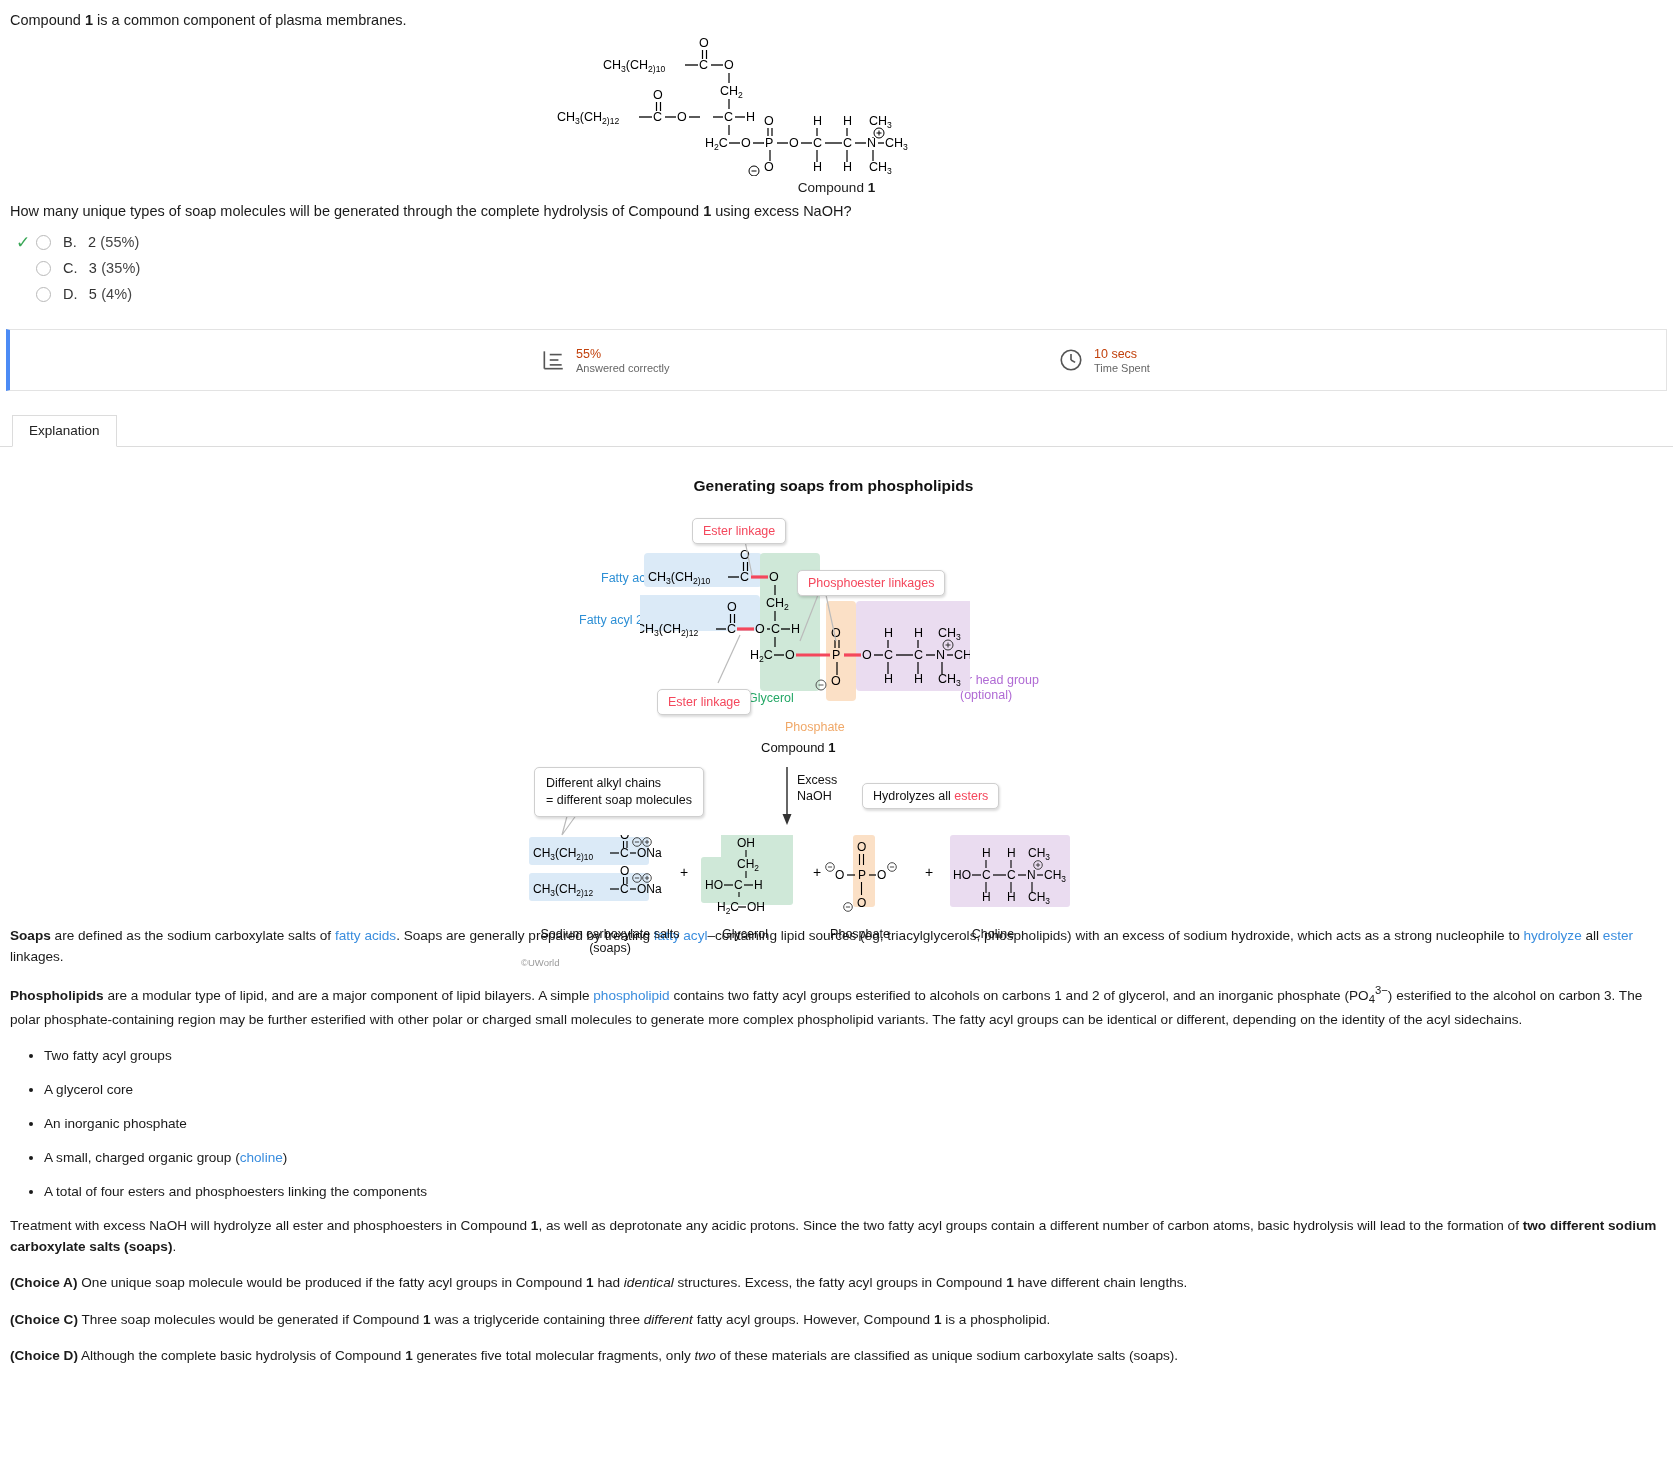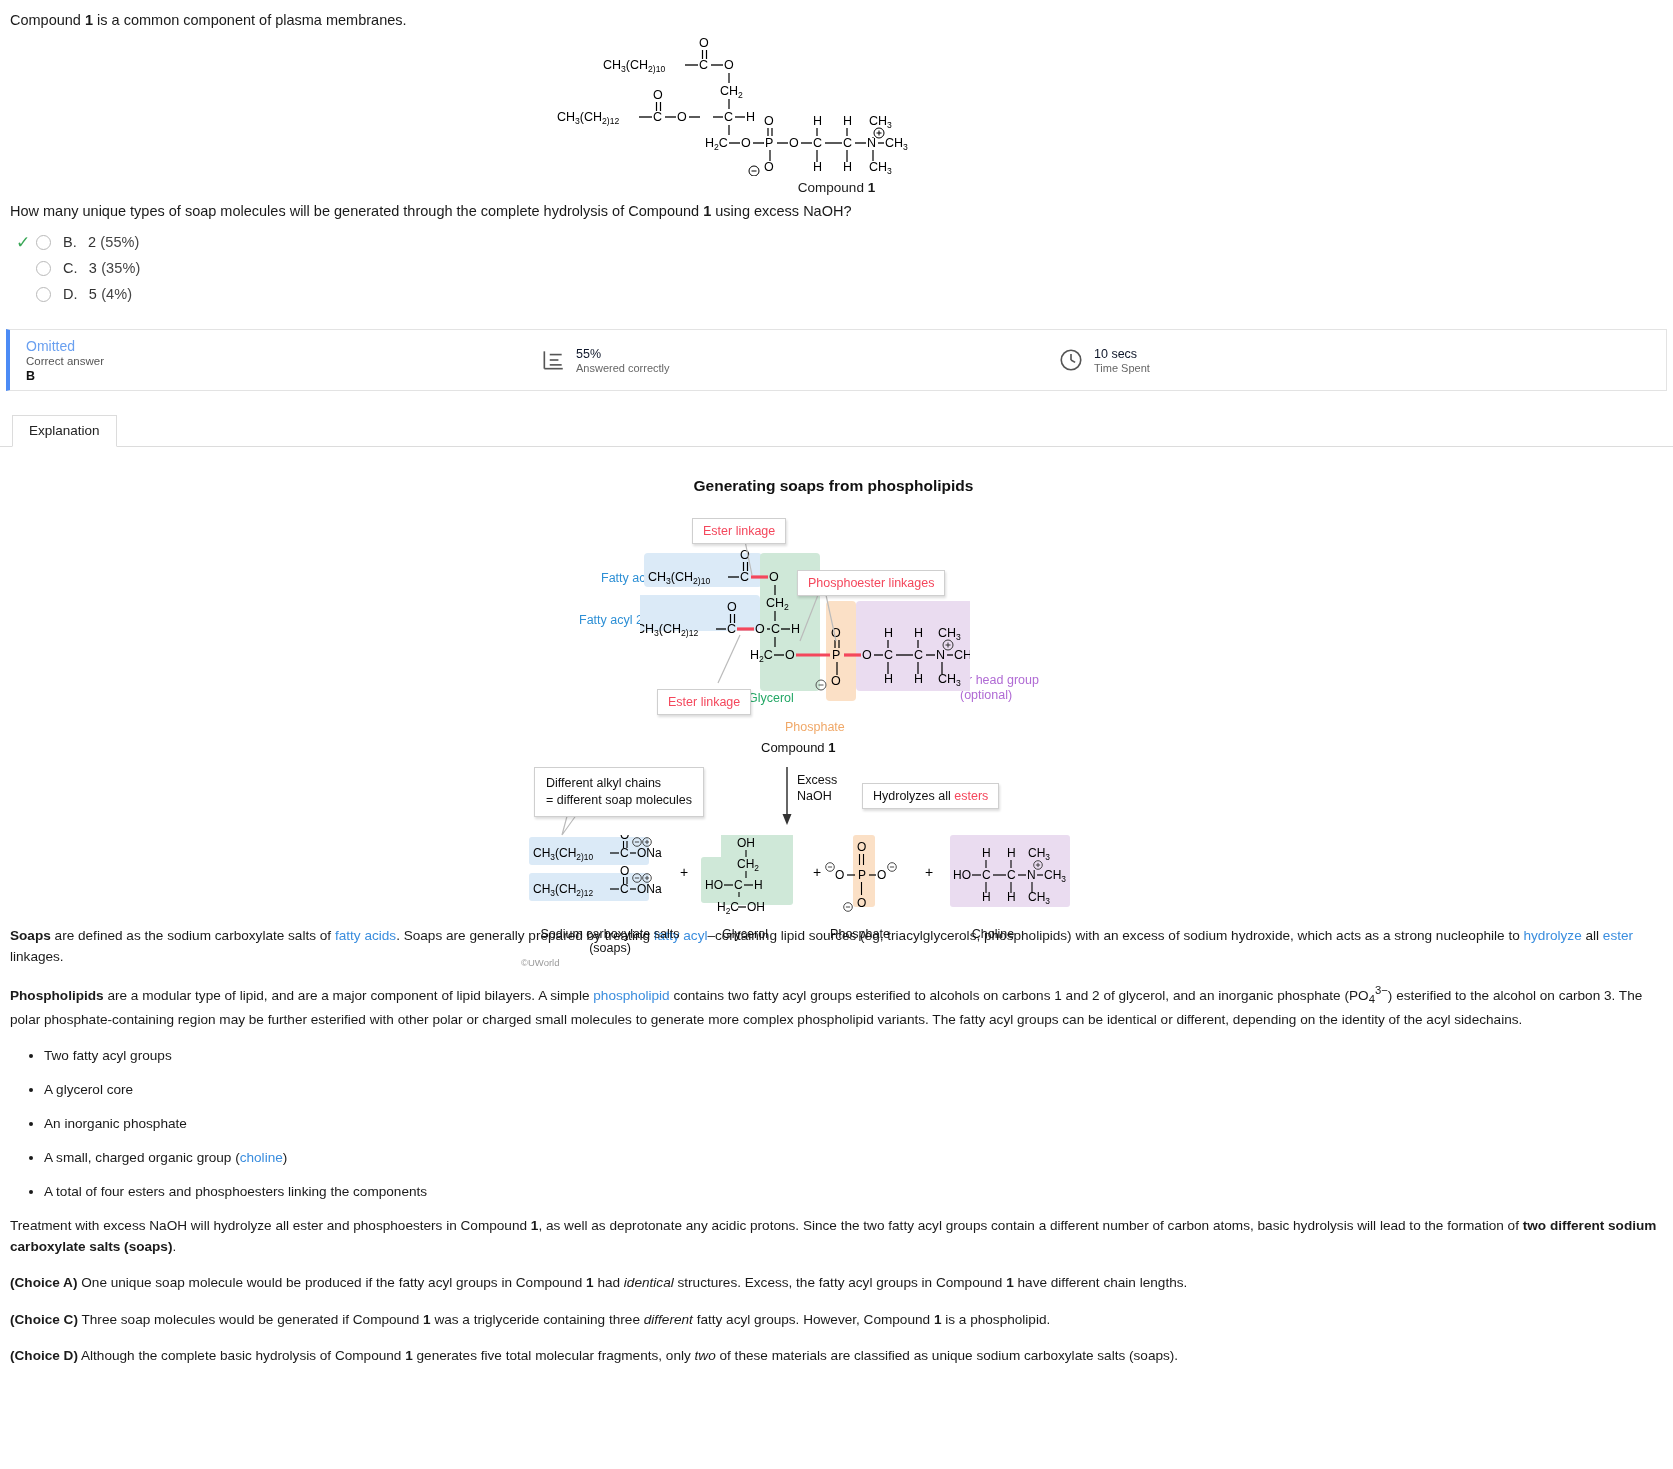--- a/index.html
+++ b/index.html
@@ -57,21 +57,21 @@
     position: relative;
   }
   .stat-omitted { padding-left: 16px; width: 480px; }
   .omitted-title { color: #6aa0f0; font-size: 14px; }
   .omitted-sub { color: #555; font-size: 11.5px; margin-top: 1px; }
   .omitted-ans { color: #111; font-size: 12.5px; font-weight: bold; margin-top: 2px; }
   .stat-cell { display: flex; align-items: center; }
   .stat-cell.pos-pct { position: absolute; left: 530px; }
   .stat-cell.pos-time { position: absolute; left: 1048px; }
   .stat-ico { width: 26px; height: 26px; margin-right: 10px; color:#555; }
-  .stat-big { font-size: 12.5px; color: #0f172a; }
+  .stat-big { font-size: 12.5px; color: #c2410c; }
   .stat-small { font-size: 11px; color: #666; margin-top: 1px; }
 
   
   .tabrow { margin-top: 22px; position: relative; height: 34px; }
   .tabrow:after {
     content: ""; position: absolute; left: 0; right: 0; bottom: 0;
     border-bottom: 1px solid #dcdcdc;
   }
   .tab {
     position: absolute; left: 12px; bottom: 0;
@@ -83,21 +83,21 @@
   
   .figure { width: 100%; padding: 30px 6px 4px 0; position: relative; }
   .fig-title {
     text-align: center; font-size: 15.5px; font-weight: bold; color: #111;
   }
   .fig-sub { text-align: center; font-size: 13px; color: #222; margin-top: 20px; }
   .fig-canvas { position: relative; width: 1673px; height: 420px; }
 
   .callout {
     position: absolute; background:#fff; border:1px solid #cfcfcf;
-    border-radius: 0; padding: 5px 10px; font-size: 12.5px;
+    border-radius: 5px; padding: 5px 10px; font-size: 12.5px;
     box-shadow: 1px 1.5px 2.5px rgba(0,0,0,0.14);
     white-space: nowrap; z-index: 5;
   }
   .callout.red { color:#f4475c; }
   .callout.dark { color:#111; }
   .mix-red { color:#f4475c; }
 
   .grp-label { position:absolute; font-size:12.5px; white-space:nowrap; }
   .lbl-blue { color:#2d8fd5; }
   .lbl-green { color:#24a866; }
@@ -237,25 +237,20 @@
       <div class="radio"></div>
       <div class="choice-label">
         <span>D.</span>
         <span class="sp"></span><span>5</span>
         <span class="pct">(4%)</span>
       </div>
     </div>
   </div>
 
   <div class="statsbar">
-    <div class="stat-omitted">
-      <div class="omitted-title">Omitted</div>
-      <div class="omitted-sub">Correct answer</div>
-      <div class="omitted-ans">B</div>
-    </div>
     <div class="stat-cell pos-pct">
       <svg class="stat-ico" viewBox="0 0 24 24">
         <line x1="4" y1="4" x2="4" y2="20" stroke="#555" stroke-width="1.5"></line>
         <line x1="4" y1="20" x2="21" y2="20" stroke="#555" stroke-width="1.5"></line>
         <line x1="9" y1="7" x2="20" y2="7" stroke="#555" stroke-width="1.5"></line>
         <line x1="9" y1="12" x2="17" y2="12" stroke="#555" stroke-width="1.5"></line>
         <line x1="9" y1="16.5" x2="20" y2="16.5" stroke="#555" stroke-width="1.5"></line>
       </svg>
       <div>
         <div class="stat-big">55%</div>

